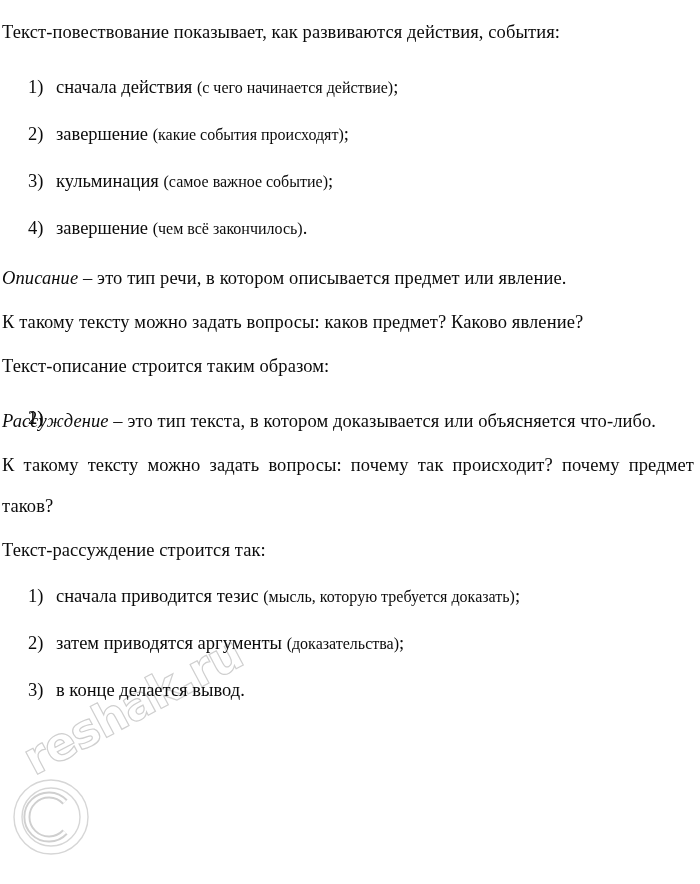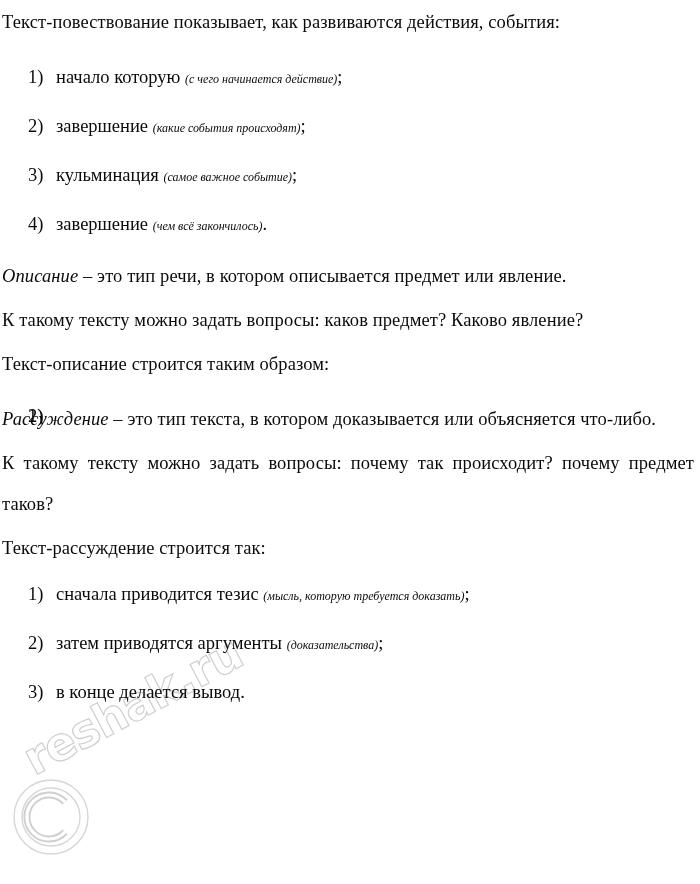--- a/index.html
+++ b/index.html
@@ -31,21 +31,21 @@
 
   
   .para {
     font-size: 18.5px;
     line-height: 41px;
     margin: 0;
     text-align: justify;
     text-justify: inter-word;
     letter-spacing: 0.1px;
   }
-  .para.first { padding-top: 2px; }
+  .para.first { padding-top: 12px; }
   .para.left { text-align: left; }
 
   .term {
     font-weight: normal;
     font-style: italic;
   }
 
   
   .olist {
     margin: 0;
@@ -59,22 +59,21 @@
     padding-left: 54px;
     white-space: nowrap;
   }
   .olist .li .marker {
     position: absolute;
     left: 26px;
     top: 0;
     font-size: 18.5px;
   }
   .note {
-    font-style: italic;
-    font-size: 12px;
+    font-size: 16px;
   }
 
   
   .gap-a { height: 11px; }
   .gap-b { height: 6px; }
   .gap-c { height: 3px; }
   .gap-d { height: 8px; }
   .gap-e { height: 2px; }
 
   
@@ -128,21 +127,21 @@
   </div>
 
   <div class="doc">
 
     <p class="para first left">Текст-повествование показывает, как развиваются действия, события:</p>
 
     <div class="gap-a"></div>
 
     <ul class="olist">
       <li class="li">
-        <span class="marker">1)</span><span>начало которую </span><span class="note">(с чего начинается действие)</span><span>;</span>
+        <span class="marker">1)</span><span>сначала действия </span><span class="note">(с чего начинается действие)</span><span>;</span>
       </li>
       <li class="li">
         <span class="marker">2)</span><span>завершение </span><span class="note">(какие события происходят)</span><span>;</span>
       </li>
       <li class="li">
         <span class="marker">3)</span><span>кульминация </span><span class="note">(самое важное событие)</span><span>;</span>
       </li>
       <li class="li">
         <span class="marker">4)</span><span>завершение </span><span class="note">(чем всё закончилось)</span><span>.</span>
       </li>

